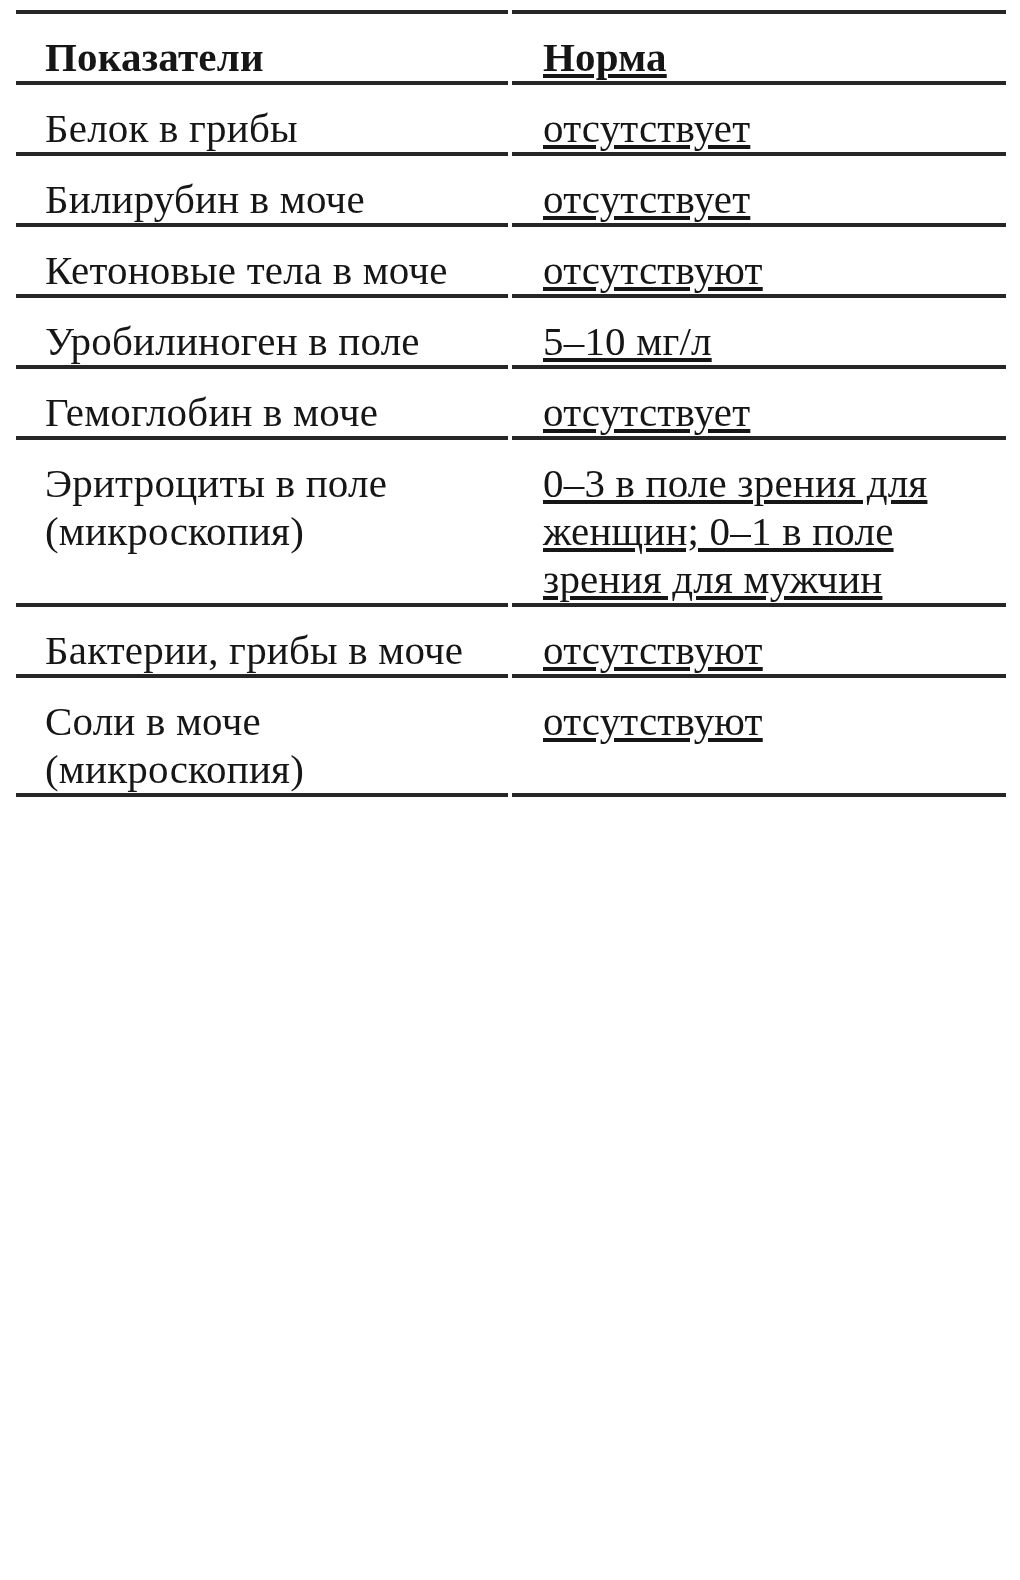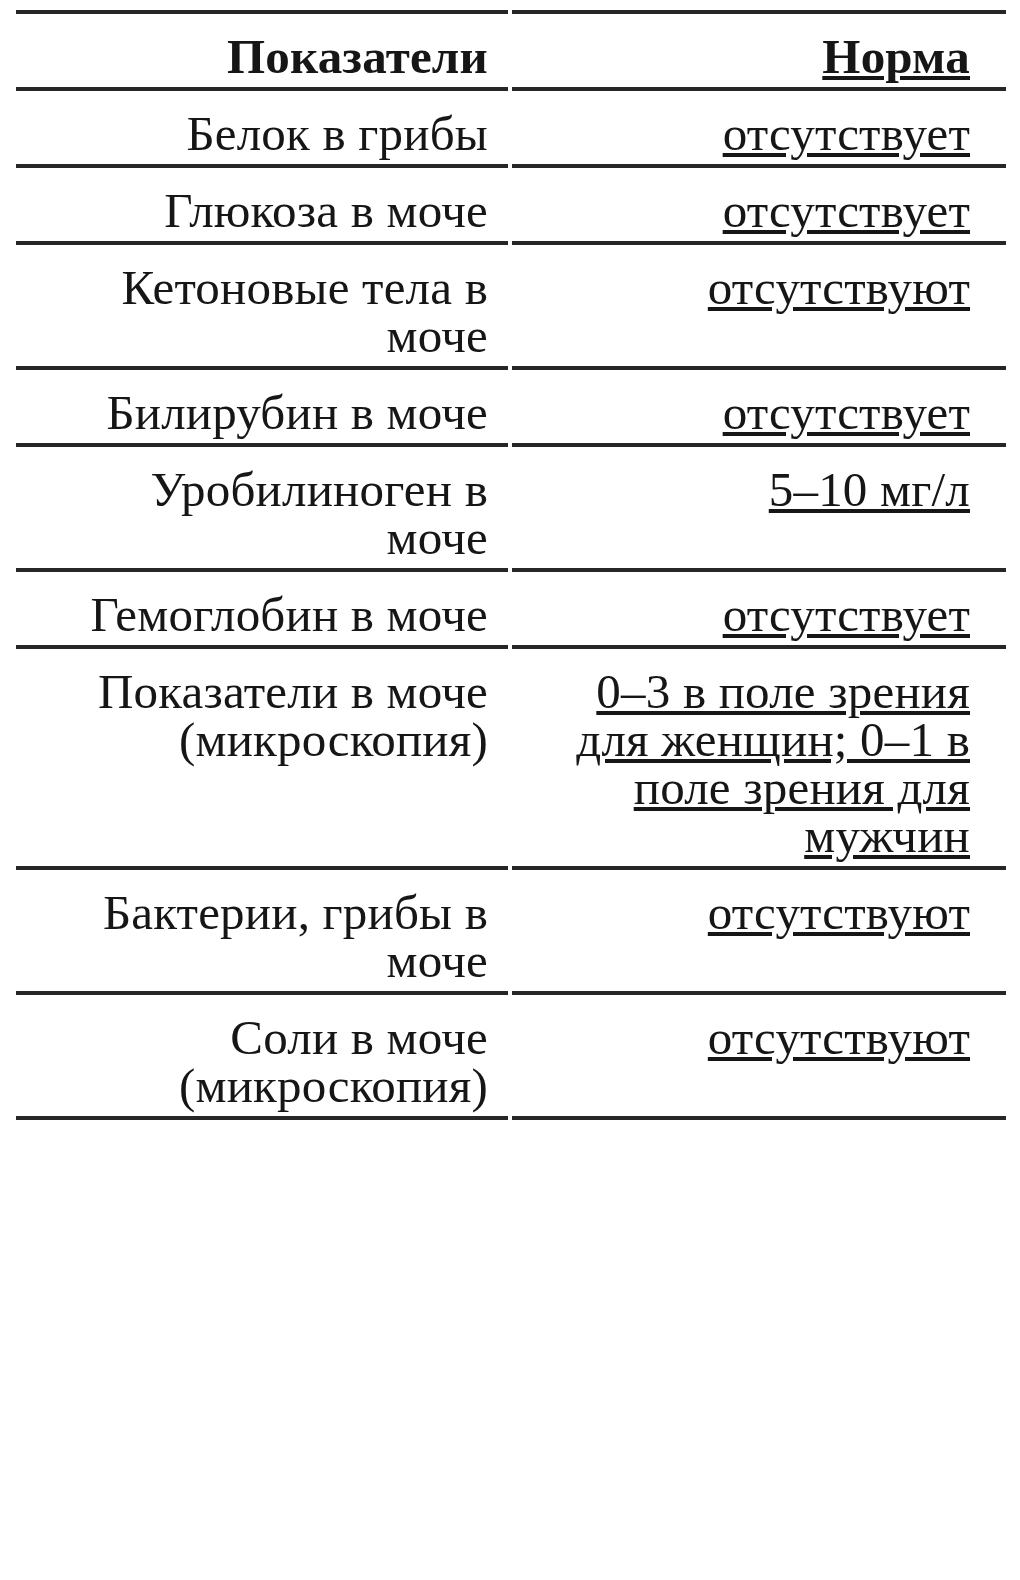--- a/index.html
+++ b/index.html
@@ -21,25 +21,25 @@
     border-collapse: separate;
     border-spacing: 4px 0;
     margin: 10px 0 0 12px;
     width: 998px;
     table-layout: fixed;
   }
   table.norms col.c1 { width: 492px; }
   table.norms col.c2 { width: 494px; }
   table.norms td, table.norms th {
     vertical-align: top;
-    font-size: 49px;
+    font-size: 41px;
     line-height: 48px;
-    padding: 19px 20px 6px 29px;
+    padding: 19px 20px 0 29px;
     border-bottom: 4px solid #262626;
-    text-align: right;
+    text-align: left;
     font-weight: normal;
     letter-spacing: 0.2px;
   }
   table.norms th {
     border-top: 4px solid #262626;
     font-weight: bold;
   }
   table.norms td.norm, table.norms th.norm {
     padding-left: 31px;
     padding-right: 36px;
@@ -60,41 +60,37 @@
         <th>Показатели</th>
         <th class="norm">Норма</th>
       </tr>
     </thead>
     <tbody>
       <tr>
         <td>Белок в грибы</td>
         <td class="norm">отсутствует</td>
       </tr>
       <tr>
-        <td>Глюкоза в моче</td>
+        <td>Билирубин в моче</td>
         <td class="norm">отсутствует</td>
       </tr>
       <tr>
         <td>Кетоновые тела в моче</td>
         <td class="norm">отсутствуют</td>
       </tr>
       <tr>
-        <td>Билирубин в моче</td>
-        <td class="norm">отсутствует</td>
-      </tr>
-      <tr>
-        <td>Уробилиноген в моче</td>
+        <td>Уробилиноген в поле</td>
         <td class="norm">5–10 мг/л</td>
       </tr>
       <tr>
         <td>Гемоглобин в моче</td>
         <td class="norm">отсутствует</td>
       </tr>
       <tr>
-        <td>Показатели в моче (микроскопия)</td>
+        <td>Эритроциты в поле (микроскопия)</td>
         <td class="norm">0–3 в поле зрения для женщин; 0–1 в поле зрения для мужчин</td>
       </tr>
       <tr>
         <td>Бактерии, грибы в моче</td>
         <td class="norm">отсутствуют</td>
       </tr>
       <tr>
         <td>Соли в моче (микроскопия)</td>
         <td class="norm">отсутствуют</td>
       </tr>

